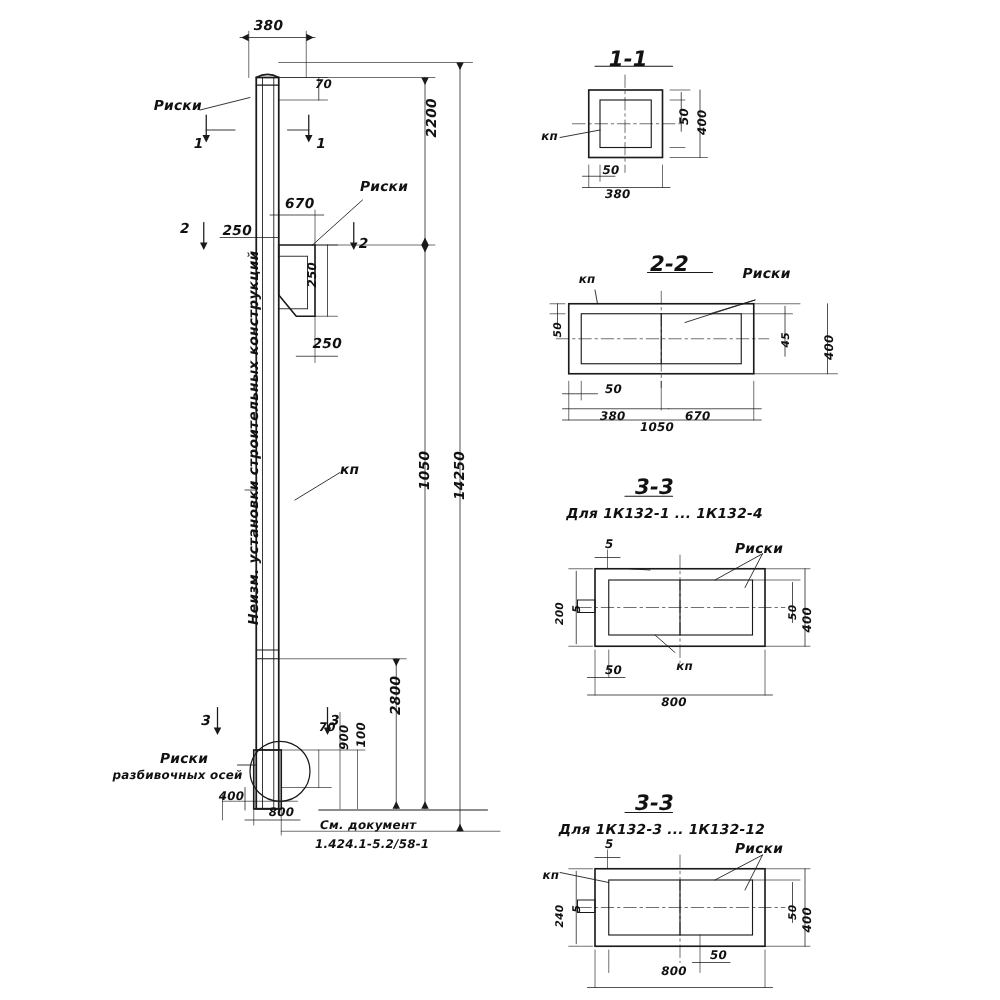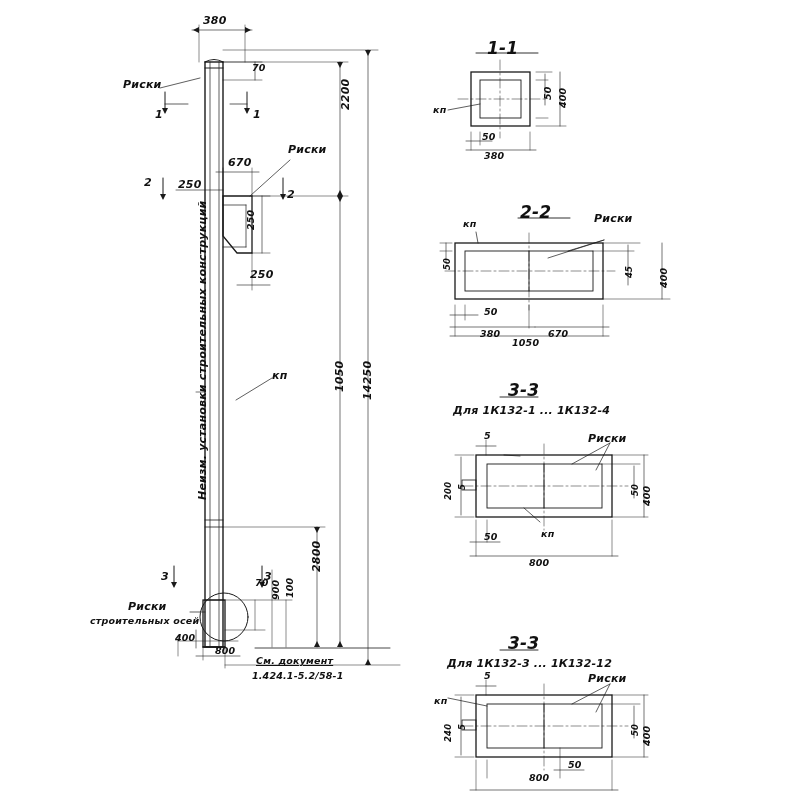--- a/index.html
+++ b/index.html
@@ -269,24 +269,24 @@
   <div class="lbl" style="left:272px;top:369px;">кп</div>
   <div class="lbl" style="left:333px;top:392px;transform:rotate(-90deg);transform-origin:left top;">1050</div>
   <div class="lbl" style="left:361px;top:400px;transform:rotate(-90deg);transform-origin:left top;">14250</div>
   <div class="lbl" style="left:310px;top:572px;transform:rotate(-90deg);transform-origin:left top;">2800</div>
   <div class="lbl" style="left:161px;top:570px;">3</div>
   <div class="lbl" style="left:264px;top:570px;">3</div>
   <div class="lbl sm" style="left:270px;top:600px;transform:rotate(-90deg);transform-origin:left top;">900</div>
   <div class="lbl sm" style="left:284px;top:598px;transform:rotate(-90deg);transform-origin:left top;">100</div>
   <div class="lbl sm" style="left:255px;top:577px;">70</div>
   <div class="lbl" style="left:128px;top:600px;">Риски</div>
-  <div class="lbl sm" style="left:90px;top:615px;">строительных осей</div>
+  <div class="lbl sm" style="left:90px;top:615px;">разбивочных осей</div>
   <div class="lbl sm" style="left:175px;top:632px;">400</div>
   <div class="lbl sm" style="left:215px;top:645px;">800</div>
-  <div class="lbl sm" style="left:256px;top:655px;text-decoration:underline;">См. документ</div>
+  <div class="lbl sm" style="left:256px;top:655px;">См. документ</div>
   <div class="lbl sm" style="left:252px;top:670px;">1.424.1-5.2/58-1</div>
 
   <div class="lbl big" style="left:487px;top:38px;">1-1</div>
   <div class="lbl sm" style="left:433px;top:104px;">кп</div>
   <div class="lbl sm" style="left:482px;top:131px;">50</div>
   <div class="lbl sm" style="left:484px;top:150px;">380</div>
   <div class="lbl sm" style="left:542px;top:100px;transform:rotate(-90deg);transform-origin:left top;">50</div>
   <div class="lbl sm" style="left:557px;top:108px;transform:rotate(-90deg);transform-origin:left top;">400</div>
 
   <div class="lbl big" style="left:520px;top:202px;">2-2</div>

